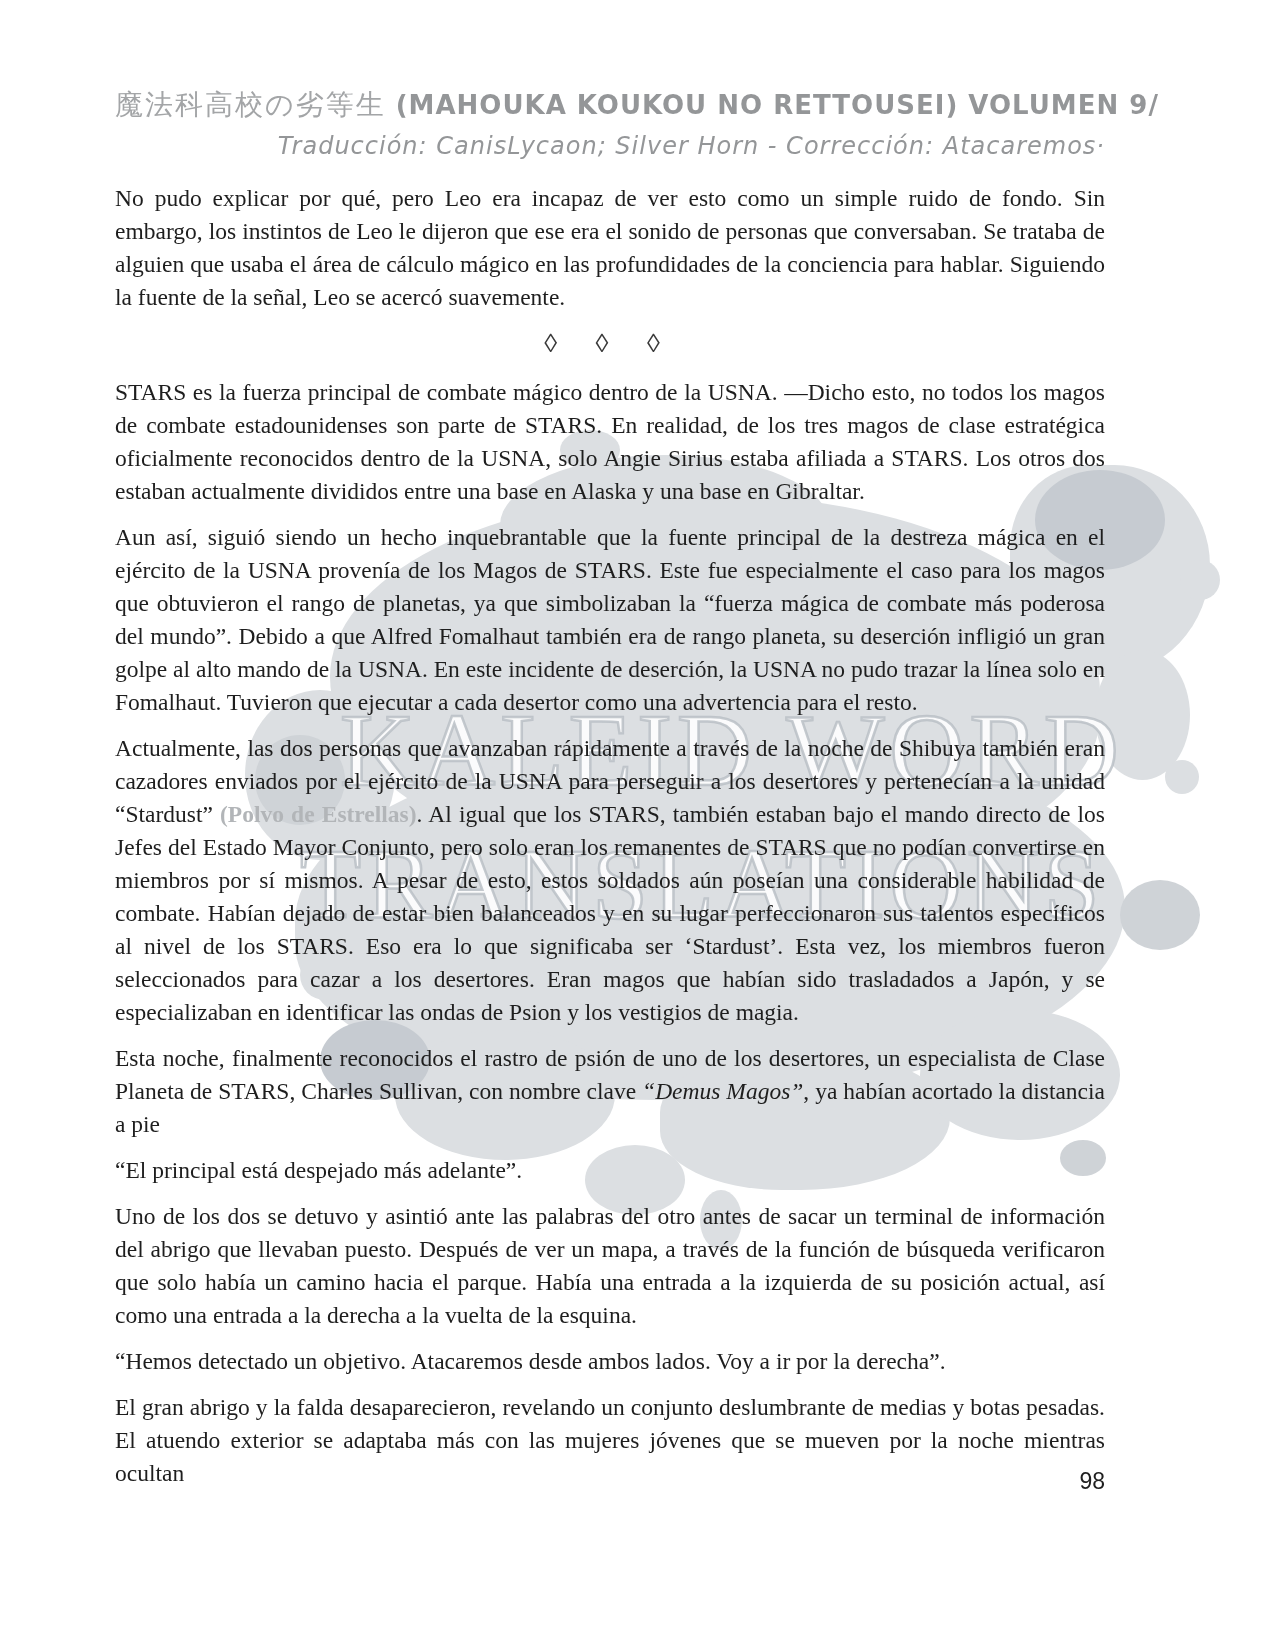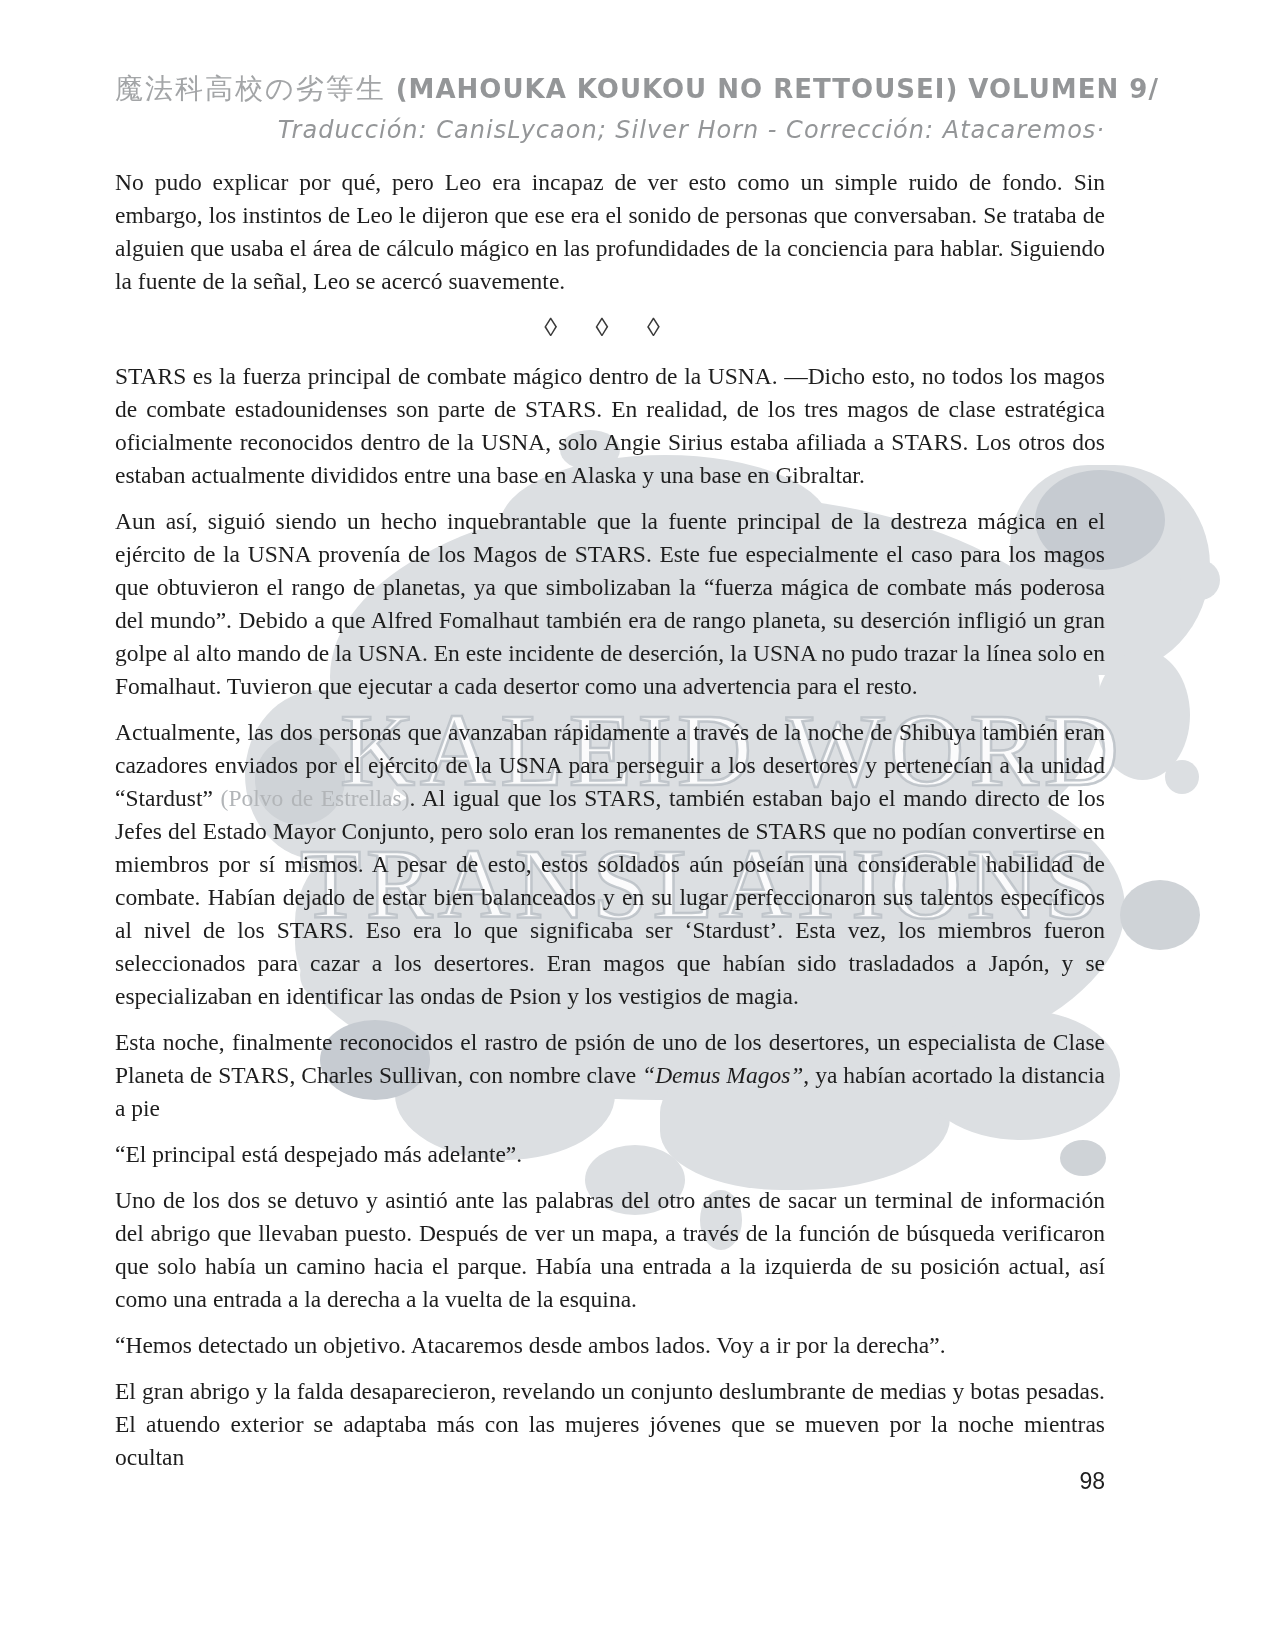--- a/index.html
+++ b/index.html
@@ -43,21 +43,21 @@
   }
   .wm-line1 { left: 340px; top: 690px; font-size: 104px; }
   .wm-line2 { left: 300px; top: 826px; font-size: 100px; }
   
   .content {
     position: relative;
     z-index: 1;
     padding: 70px 170px 0 115px; 
   }
   header { text-align: right; margin-bottom: 22px; }
-  .title-line { white-space: nowrap; color: var(--header-gray); }
+  .title-line { white-space: nowrap; color: var(--header-gray); margin-top: 16px; }
   .title-jp {
     font-size: 28px;
     font-family: "Liberation Serif", serif;
     letter-spacing: 2px;
     margin-right: 10px;
     color: #a3a5a7;
   }
   .title-latin {
     font-family: "DejaVu Sans", sans-serif;
     font-weight: 700;
@@ -74,21 +74,21 @@
   }
   .body-text {
     font-size: 23.5px;
     line-height: 33px;
     color: var(--body-text);
   }
   .para {
     text-align: justify;
     margin-bottom: 13px;
   }
-  .run.muted  { color: var(--muted-text); }
+  .run.muted  { color: var(--muted-text); font-weight: bold; }
   .run.italic { font-style: italic; }
   .separator {
     text-align: center;
     font-size: 26px;
     letter-spacing: 16px;
     color: #3a3a3a;
     margin: 12px 0 16px 0;
   }
   .page-number {
     position: absolute;

